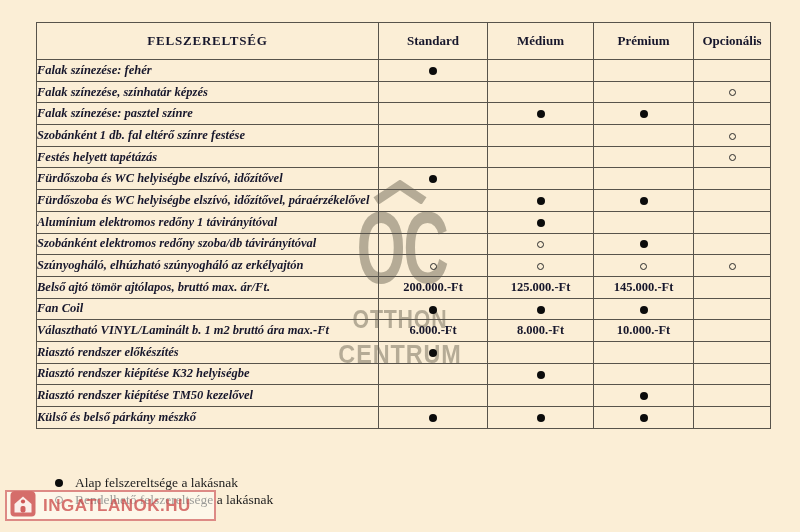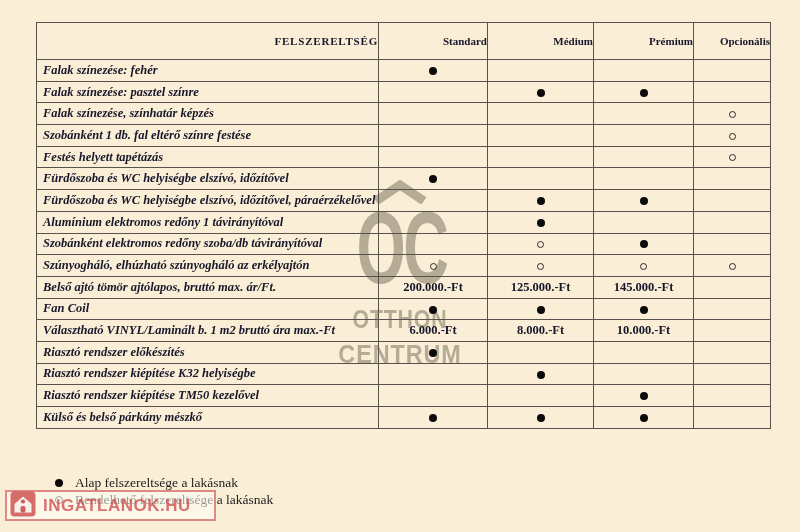--- a/index.html
+++ b/index.html
@@ -9,28 +9,28 @@
     font-family:"Liberation Serif", serif;
   }
   
   table.equip {
     position:absolute; left:36px; top:22px; width:734px;
     border-collapse:collapse; table-layout:fixed;
     z-index:2;
   }
   .equip th, .equip td { border:1px solid #57534b; padding:0; background:transparent; }
   .equip thead th {
-    height:36px; font-size:11px; font-weight:bold; color:#17172c;
-    text-align:right; vertical-align:middle;
+    height:36px; font-size:13px; font-weight:bold; color:#17172c;
+    text-align:center; vertical-align:middle;
   }
   .equip thead th.feature-head { letter-spacing:0.8px; }
   .equip tbody td { height:20.7px; vertical-align:middle; }
   .equip td.label {
     font-style:italic; font-weight:bold; font-size:12.5px; color:#17172c;
-    padding-left:6px; white-space:nowrap; overflow:hidden;
+    white-space:nowrap; overflow:hidden;
   }
   .equip td.val {
     text-align:center; font-weight:bold; font-size:12.5px; color:#17172c;
   }
   .dot { display:inline-block; vertical-align:middle; border-radius:50%; }
   .dot.filled { width:8px; height:8px; background:#0b0b0b; }
   .dot.hollow { width:5px; height:5px; border:1.8px solid #2b2b2b; background:transparent; }
   
   .wm-center {
     position:absolute; left:330px; top:180px; width:140px;
@@ -100,32 +100,32 @@
     </thead>
     <tbody id="rows">
         <tr>
           <td class="label">Falak színezése: fehér</td>
           <td class="val"><span class="dot filled"></span></td>
           <td class="val"></td>
           <td class="val"></td>
           <td class="val"></td>
         </tr>
         <tr>
+          <td class="label">Falak színezése, színhatár képzés</td>
+          <td class="val"></td>
+          <td class="val"></td>
+          <td class="val"></td>
+          <td class="val"><span class="dot hollow"></span></td>
+        </tr>
+        <tr>
           <td class="label">Falak színezése: pasztel színre</td>
           <td class="val"></td>
           <td class="val"><span class="dot filled"></span></td>
           <td class="val"><span class="dot filled"></span></td>
           <td class="val"></td>
-        </tr>
-        <tr>
-          <td class="label">Falak színezése, színhatár képzés</td>
-          <td class="val"></td>
-          <td class="val"></td>
-          <td class="val"></td>
-          <td class="val"><span class="dot hollow"></span></td>
         </tr>
         <tr>
           <td class="label">Szobánként 1 db. fal eltérő színre festése</td>
           <td class="val"></td>
           <td class="val"></td>
           <td class="val"></td>
           <td class="val"><span class="dot hollow"></span></td>
         </tr>
         <tr>
           <td class="label">Festés helyett tapétázás</td>

